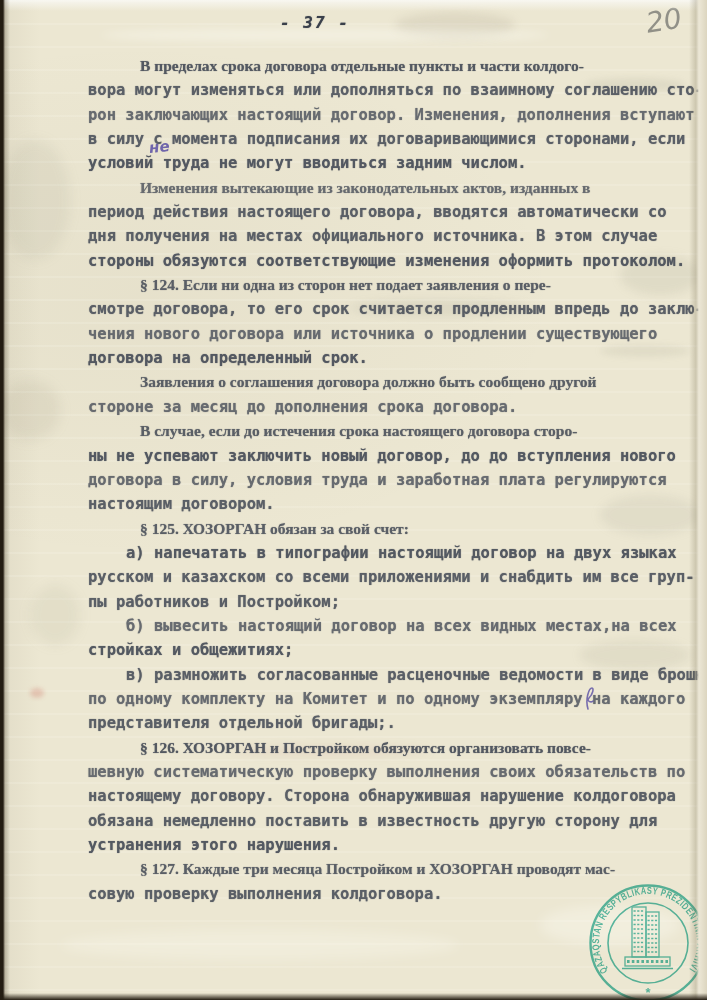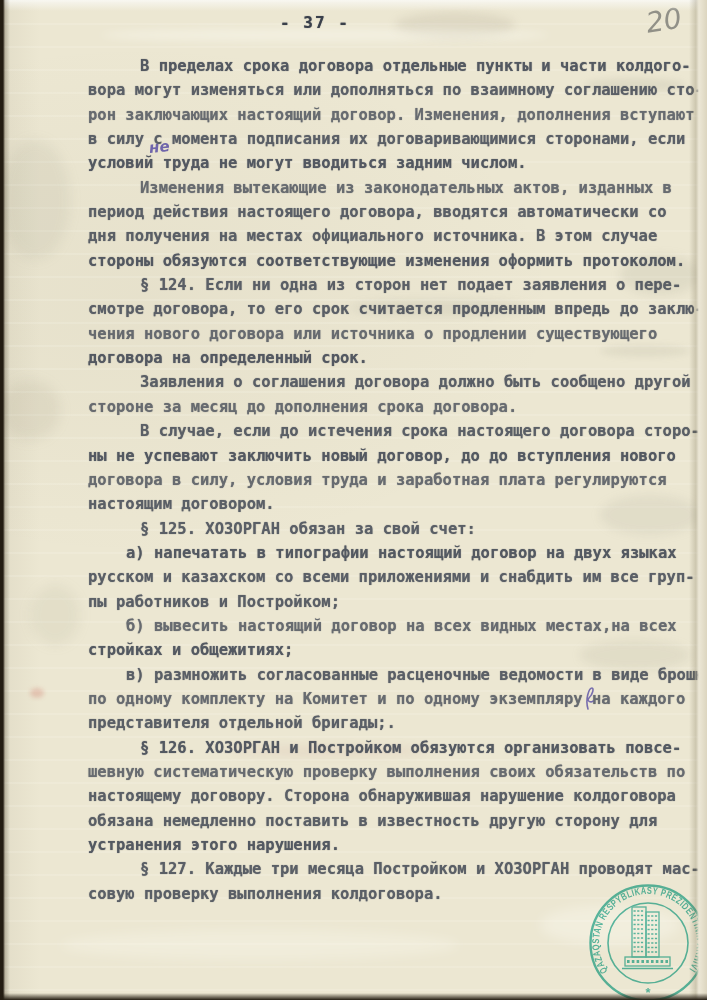--- a/index.html
+++ b/index.html
@@ -26,37 +26,38 @@
         rgba(0,0,0,0) 2px 23px),
       linear-gradient(90deg, rgba(90,80,55,.07), rgba(0,0,0,0) 40px),
       radial-gradient(ellipse 420px 260px at 20% 30%, rgba(120,110,80,.05), rgba(0,0,0,0));
     z-index:1;
   }
   .pageno{
     position:absolute;left:280px;top:13px;
     font-size:16px;font-weight:bold;color:#3a404b;
     letter-spacing:2px;z-index:4;
     text-shadow:0 0 1px rgba(55,60,72,.7);
+    font-style:italic;
   }
   .folio{
     position:absolute;left:646px;top:4px;
     font-family:"DejaVu Sans",sans-serif;font-style:italic;
     font-size:28px;color:var(--pencil);
     transform:rotate(-9deg);z-index:4;opacity:.85;
   }
   .textcol{
     position:absolute;left:88px;top:54px;width:620px;z-index:4;
   }
   .line{
     height:24.35px;line-height:24.35px;white-space:nowrap;
     font-size:15.5px;font-weight:bold;color:var(--ink);
     text-shadow:0 0 1.1px rgba(60,66,78,.75);
     opacity:.88;
   }
-  .line.p{padding-left:52px;}
+  .line.p{padding-left:52px;font-family:Liberation Serif, serif;}
   .line.i{padding-left:38px;}
   .line:nth-child(3n){opacity:.8;}
   .line:nth-child(4n+1){opacity:.92;}
   .hand-insert{
     position:absolute;left:149px;top:138px;z-index:5;
     font-family:"DejaVu Sans",sans-serif;font-style:italic;font-weight:bold;
     font-size:15px;color:var(--pen);transform:rotate(-6deg);opacity:.85;
   }
   .hand-mark{
     position:absolute;left:583px;top:685px;z-index:5;opacity:.8;

